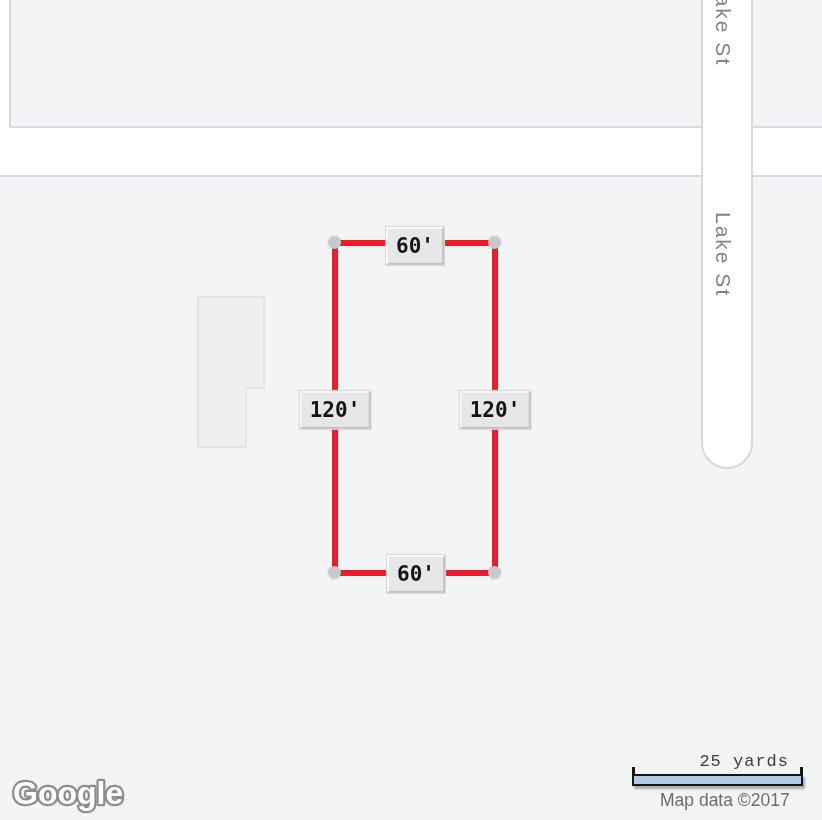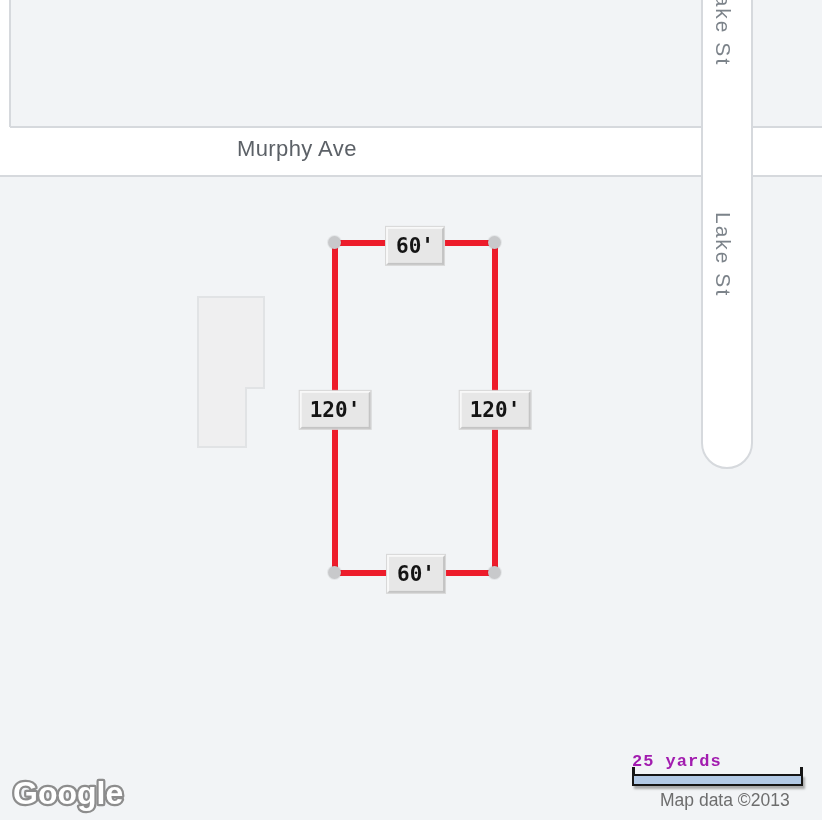--- a/index.html
+++ b/index.html
@@ -54,23 +54,23 @@
   
   .google-logo { position: absolute; left: 10px; top: 770px; z-index: 6; }
   .google-logo text {
     font-family: "Liberation Sans", sans-serif; font-weight: bold;
     font-size: 32px; fill: #ffffff;
     stroke: var(--logo-stroke); stroke-width: 4.5; stroke-linejoin: round;
     paint-order: stroke;
   }
   .scale-text {
     position: absolute; left: 632px; top: 752px; width: 165px;
-    text-align: left; z-index: 6;
+    text-align: right; z-index: 6;
     font-family: "Liberation Mono", "DejaVu Sans Mono", monospace;
-    font-weight: bold; font-size: 17px; color: #a21caf;
+    font-weight: normal; font-size: 17px; color: #404040;
     letter-spacing: 1px; padding-right: 8px; box-sizing: border-box;
   }
   .scale-bar {
     position: absolute; left: 632px; top: 774px; width: 167px; height: 8px;
     background: var(--scalebar-fill);
     border: 2px solid var(--scalebar-border);
     box-shadow: 2px 3px 2px rgba(110,110,110,0.55);
     z-index: 6;
   }
   .scale-bar::before, .scale-bar::after {
@@ -96,21 +96,20 @@
     <rect class="road-fillonly" x="-4" y="-4" width="14" height="133"></rect>
     <line class="road-edge" x1="10" y1="-4" x2="10" y2="127"></line>
 
     <path class="road-v" d="M702,-4 H752 V443 A25,25 0 0 1 702,443 Z"></path>
 
     <rect class="road-fillonly" x="703.5" y="124" width="47" height="56"></rect>
 
     <path class="building" d="M198,297 H264 V388 H246 V447 H198 Z"></path>
   </svg>
 
-  <div class="street-label-h" style="left:237px; top:136px;">Murphy Ave</div>
   <div class="street-label-v" style="left:711px; top:-19px;">Lake St</div>
   <div class="street-label-v" style="left:711px; top:212px;">Lake St</div>
 
   <div class="mline" style="left:332px; top:240px; width:166px; height:6px;"></div>
   <div class="mline" style="left:332px; top:570px; width:166px; height:6px;"></div>
   <div class="mline" style="left:332px; top:243px; width:6px; height:330px;"></div>
   <div class="mline" style="left:492px; top:243px; width:6px; height:330px;"></div>
 
   <div class="vertex-dot" style="left:328px; top:236px;"></div>
   <div class="vertex-dot" style="left:488px; top:236px;"></div>
@@ -122,15 +121,15 @@
   <div class="dim-label" style="left:335px; top:410px;">120'</div>
   <div class="dim-label" style="left:495px; top:410px;">120'</div>
 
   <svg class="google-logo" width="140" height="46">
     <text x="3" y="34">Google</text>
   </svg>
 
   <div class="scale-text">25 yards</div>
   <div class="scale-bar"></div>
 
-  <div class="map-data">Map data ©2013</div>
+  <div class="map-data">Map data ©2017</div>
 
 </div>
 
 </body></html>

